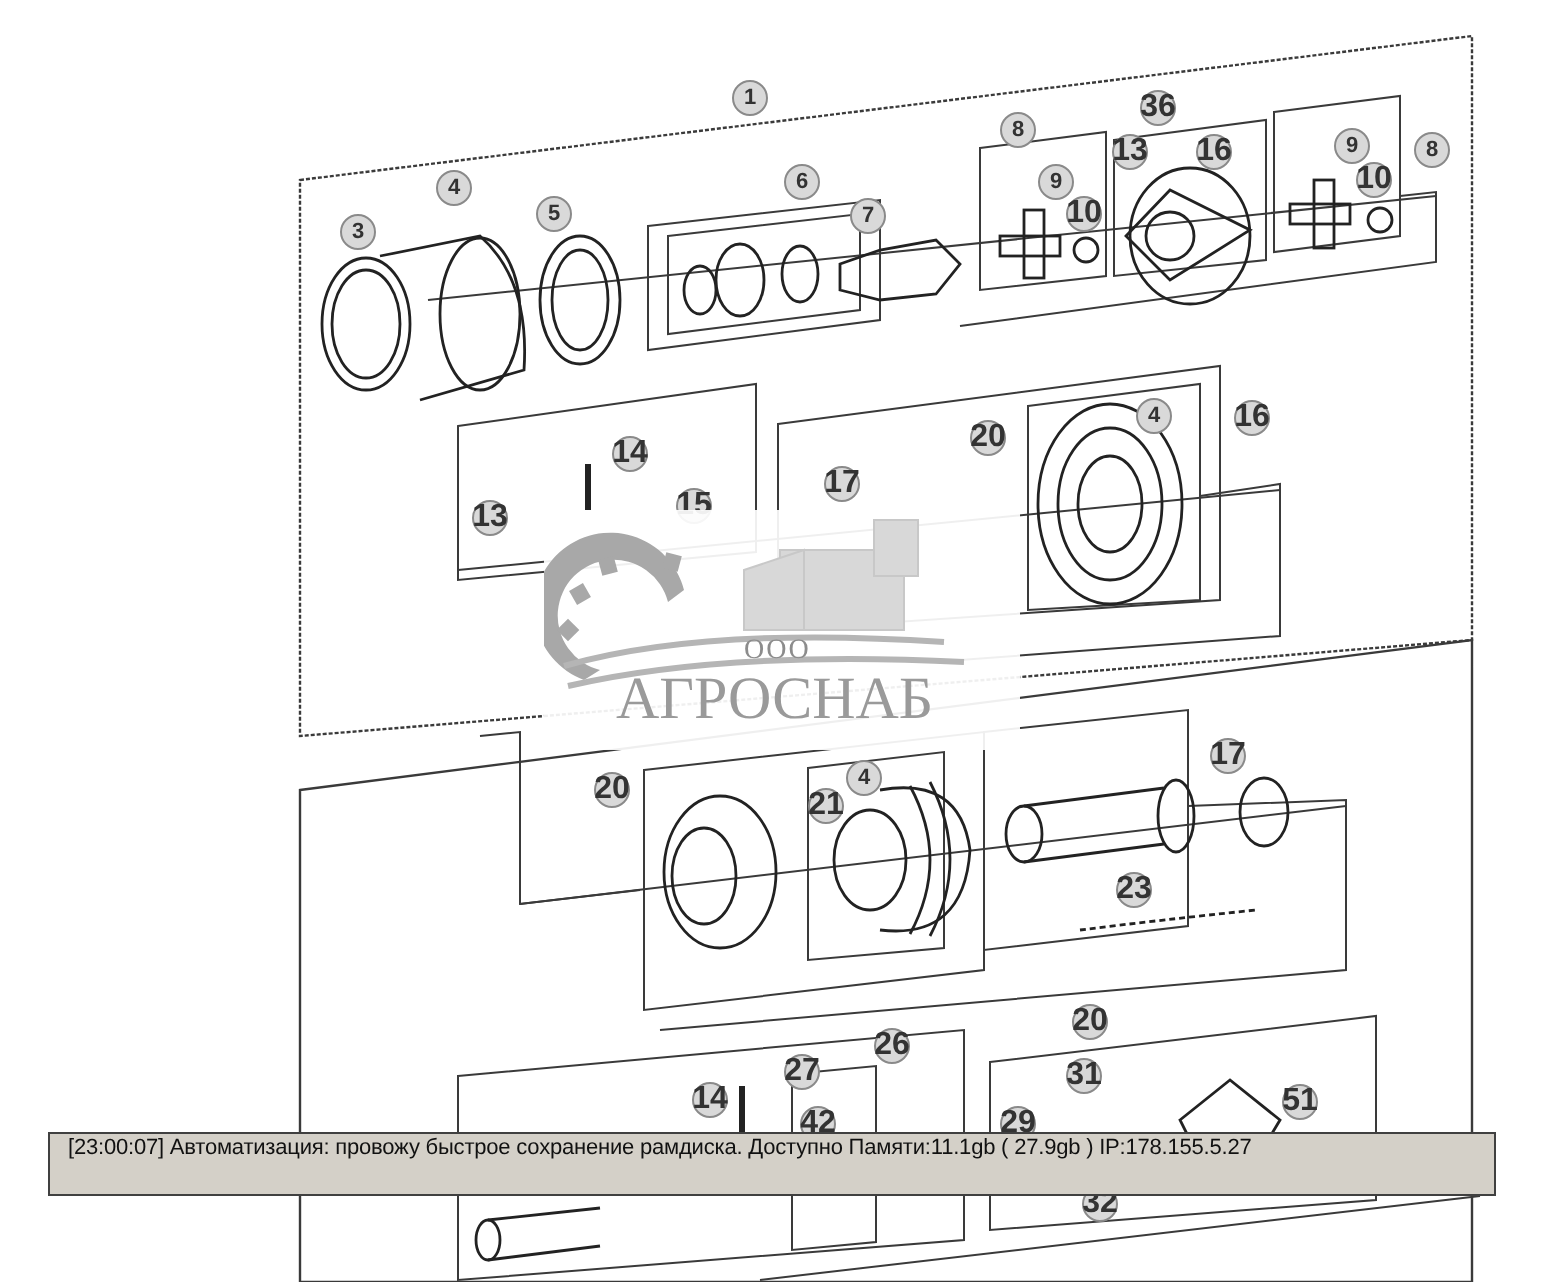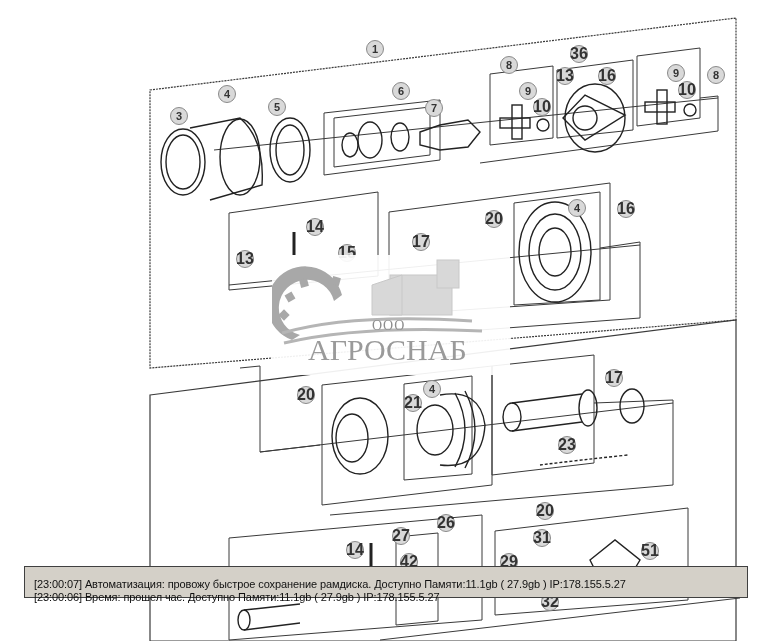--- a/index.html
+++ b/index.html
@@ -12,21 +12,21 @@
              color:#333; display:flex; align-items:center; justify-content:center; line-height:1; }
   .callout.small { font-size:16px; }
   #watermark { position:absolute; left:272px; top:255px; width:238px; height:120px;
                background:rgba(255,255,255,0.92); }
   #wm-ooo { position:absolute; left:100px; top:63px; font-family:"Liberation Serif", serif;
             font-size:14px; color:#8c8c8c; letter-spacing:1px; }
   #wm-name { position:absolute; left:36px; top:78px; font-family:"Liberation Serif", serif;
              font-size:30px; color:#9a9a9a; letter-spacing:0px; }
   #log-panel { position:absolute; left:24px; top:566px; width:724px; height:32px;
                background:#d4d0c8; border:1px solid #404040; box-sizing:border-box;
-               padding:11px 0 0 9px; }
+               padding:1px 0 0 9px; }
   .log-line { font-family:"Liberation Sans", sans-serif; font-size:11px; color:#111;
               line-height:13px; white-space:nowrap; letter-spacing:-0.1px; }
 </style>
 </head>
 <body>
 
 <div id="diagram">
   <svg width="781" height="641" viewBox="0 0 781 641">
     <g fill="none" stroke="#3a3a3a" stroke-width="1">
 
@@ -185,14 +185,13 @@
   <div class="callout small" style="left:346px;top:541px">14</div>
   <div class="callout small" style="left:400px;top:553px">42</div>
   <div class="callout small" style="left:533px;top:529px">31</div>
   <div class="callout small" style="left:500px;top:553px">29</div>
   <div class="callout small" style="left:641px;top:542px">51</div>
   <div class="callout small" style="left:541px;top:593px">32</div>
 </div>
 
 <div id="log-panel">
   <div class="log-line">[23:00:07]  Автоматизация: провожу быстрое сохранение рамдиска. Доступно Памяти:11.1gb  ( 27.9gb ) IP:178.155.5.27</div>
-  <div class="log-line">[23:00:06]  Время: прошел час. Доступно Памяти:11.1gb  ( 27.9gb ) IP:178.155.5.27</div>
 </div>
 
 </body></html>

